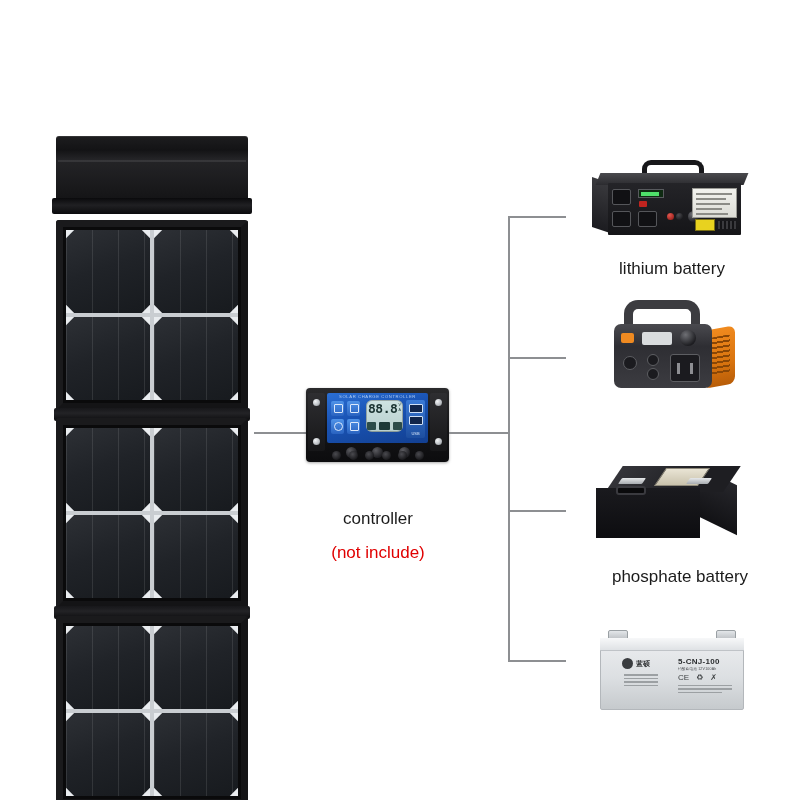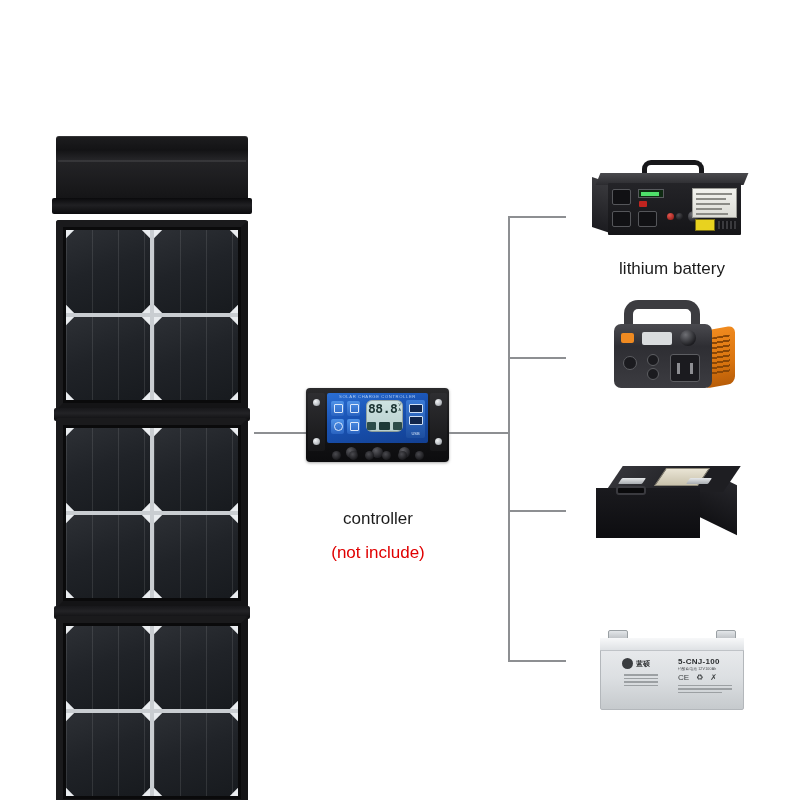--- a/index.html
+++ b/index.html
@@ -886,20 +886,21 @@
   <div class="device lfp">
     <div class="lfp-right"></div>
     <div class="lfp-top"></div>
     <div class="lfp-label"></div>
     <div class="lfp-strip t1"></div>
     <div class="lfp-strip t2"></div>
     <div class="lfp-front"></div>
     <div class="lfp-handle"></div>
   </div>
   <div class="device-label" style="left:598px; top:566px; width:164px;">
+    <div>phosphate battery</div>
   </div>
 
   <div class="device lab">
     <div class="lab-term l"></div>
     <div class="lab-term r"></div>
     <div class="lab-body"></div>
     <div class="lab-lid"></div>
     <div class="lab-logo">
       <i class="mark"></i>
       <span class="txt">蓝硕</span>

